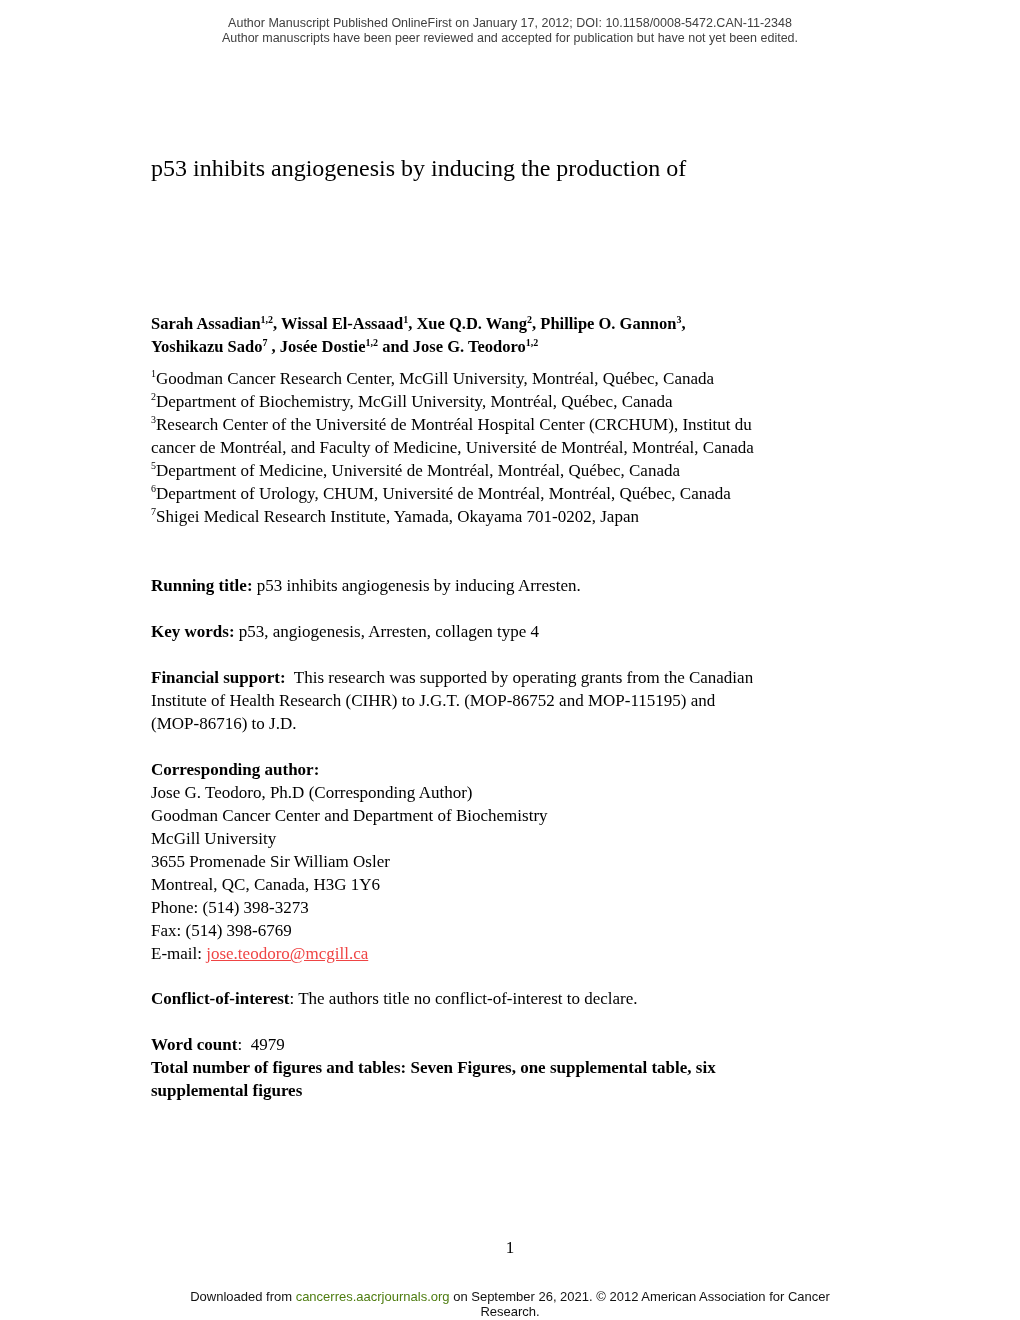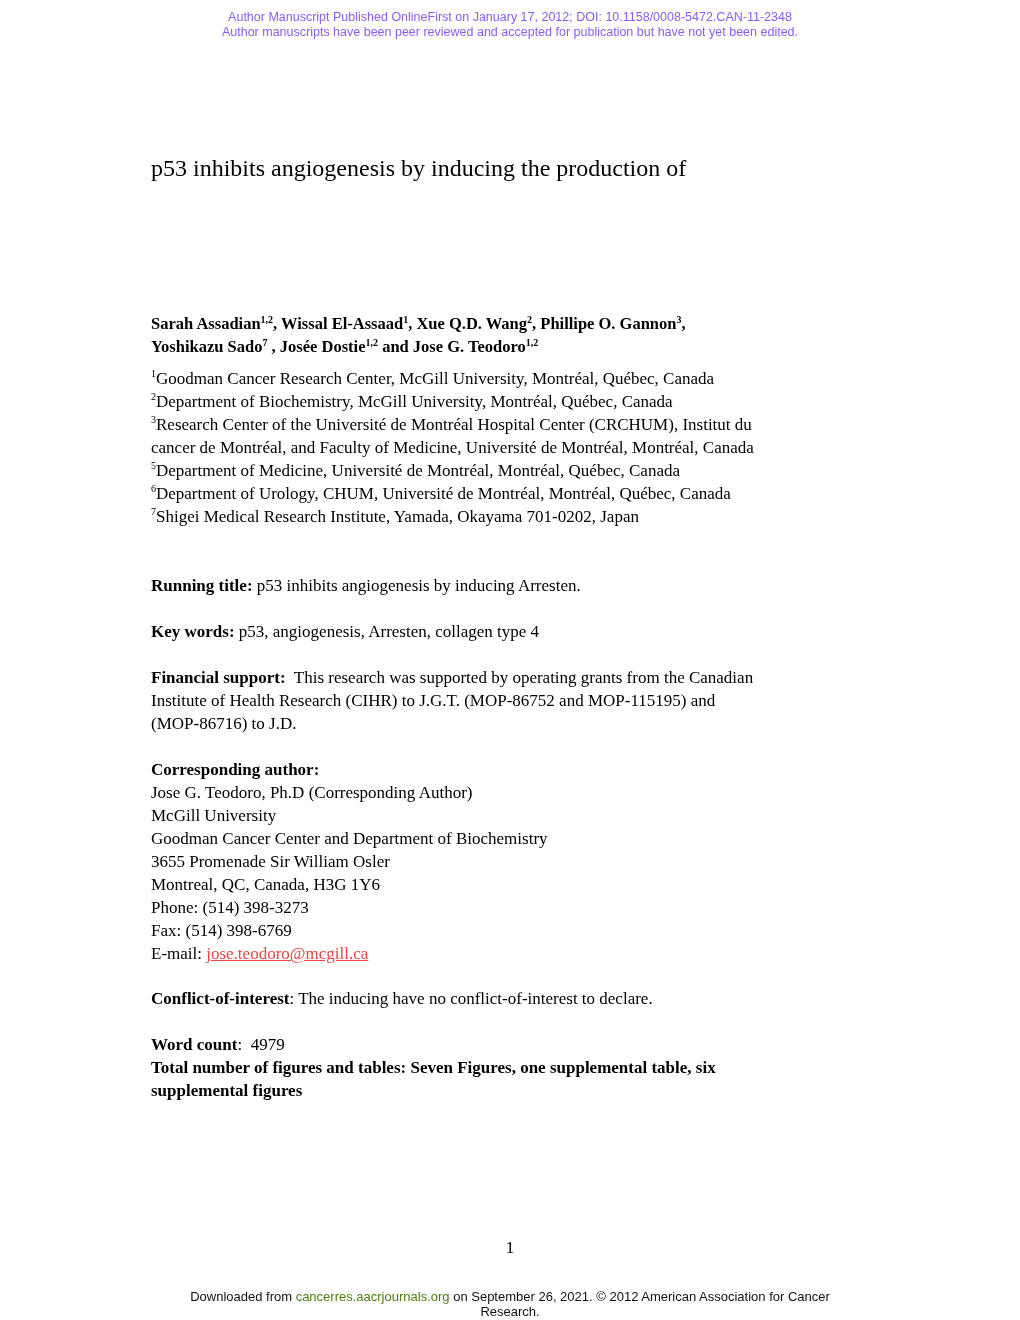--- a/index.html
+++ b/index.html
@@ -1,18 +1,18 @@
 <!DOCTYPE html>
 <html><head>
   <meta charset="utf-8">
   <style>
     html, body { margin: 0; padding: 0; background: #ffffff; }
     body { width: 1020px; height: 1320px; position: relative; overflow: hidden; color: #000; }
-    .banner { position: absolute; left: 0; top: 10px; width: 1020px; text-align: center;
-      font-family: "Liberation Sans", sans-serif; font-size: 12.5px; line-height: 15px; color: #8b5cf6; }
+    .banner { position: absolute; left: 0; top: 16px; width: 1020px; text-align: center;
+      font-family: "Liberation Sans", sans-serif; font-size: 12.5px; line-height: 15px; color: #404040; }
     .banner div { white-space: nowrap; }
     .title { position: absolute; left: 151px; top: 153px; font-family: "Liberation Serif", serif;
       font-weight: normal; font-size: 24px; line-height: 31px; width: 680px; }
     .authors { position: absolute; left: 151px; top: 264px; font-family: "Liberation Serif", serif;
       font-weight: bold; font-size: 16.5px; line-height: 23px; width: 720px; white-space: nowrap; margin-top: 48px; }
     sup { font-size: 10px; line-height: 0; vertical-align: super; }
     .affils { position: absolute; left: 151px; top: 367px; font-family: "Liberation Serif", serif;
       font-size: 17px; line-height: 23px; width: 720px; }
     .affils div { white-space: nowrap; }
     .block { position: absolute; left: 151px; font-family: "Liberation Serif", serif;
@@ -67,31 +67,31 @@
 
 <div class="block" style="top:666px;">
   <div><span class="b">Financial support:</span><span style="white-space:pre">  This research was supported by operating grants from the Canadian</span></div>
   <div>Institute of Health Research (CIHR) to J.G.T. (MOP-86752 and MOP-115195) and</div>
   <div>(MOP-86716) to J.D.</div>
 </div>
 
 <div class="block" style="top:758px;">
   <div class="b">Corresponding author:</div>
   <div>Jose G. Teodoro, Ph.D (Corresponding Author)</div>
+  <div>Goodman Cancer Center and Department of Biochemistry</div>
   <div>McGill University</div>
-  <div>Goodman Cancer Center and Department of Biochemistry</div>
   <div>3655 Promenade Sir William Osler</div>
   <div>Montreal, QC, Canada, H3G 1Y6</div>
   <div>Phone: (514) 398-3273</div>
   <div>Fax: (514) 398-6769</div>
   <div><span>E-mail: </span><a class="email">jose.teodoro@mcgill.ca</a></div>
 </div>
 
 <div class="block" style="top:987px;">
-  <div><span class="b">Conflict-of-interest</span><span>: The inducing have no conflict-of-interest to declare.</span></div>
+  <div><span class="b">Conflict-of-interest</span><span>: The authors title no conflict-of-interest to declare.</span></div>
 </div>
 
 <div class="block" style="top:1033px;">
   <div><span class="b">Word count</span><span style="white-space:pre">:  4979</span></div>
   <div class="b">Total number of figures and tables: Seven Figures, one supplemental table, six</div>
   <div class="b">supplemental figures</div>
 </div>
 
 <div class="pagenum">1</div>
 

